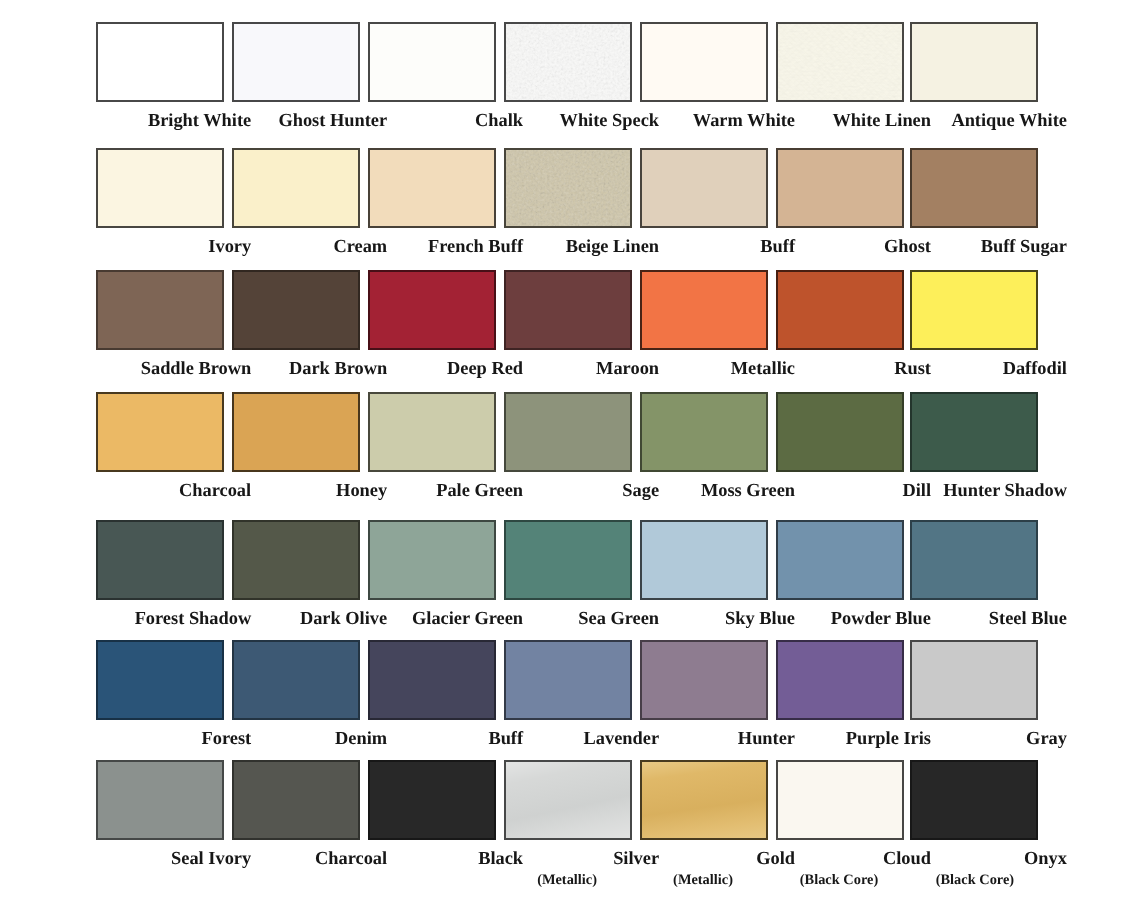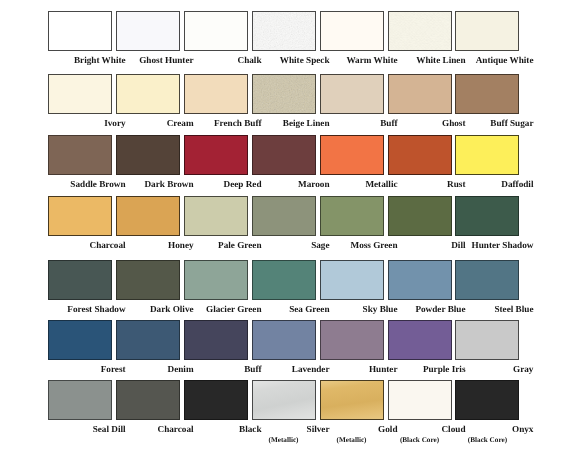--- a/index.html
+++ b/index.html
@@ -360,21 +360,21 @@
     </div>
     <div class="cell" style="left: 455.48px; top: 320.2px;">
       <div class="swatch" style="background: rgb(201, 201, 201); border-color: rgb(72, 72, 72);"></div>
 
       <div class="label">Gray</div>
 
     </div>
     <div class="cell" style="left: 47.6px; top: 380.1px;">
       <div class="swatch" style="background: rgb(139, 145, 142); border-color: rgb(69, 72, 71);"></div>
 
-      <div class="label">Seal Dill</div>
+      <div class="label">Seal Ivory</div>
 
     </div>
     <div class="cell" style="left: 115.58px; top: 380.1px;">
       <div class="swatch" style="background: rgb(85, 86, 80); border-color: rgb(49, 50, 46);"></div>
 
       <div class="label">Charcoal</div>
 
     </div>
     <div class="cell" style="left: 183.56px; top: 380.1px;">
       <div class="swatch" style="background: rgb(40, 40, 40); border-color: rgb(23, 23, 23);"></div>

